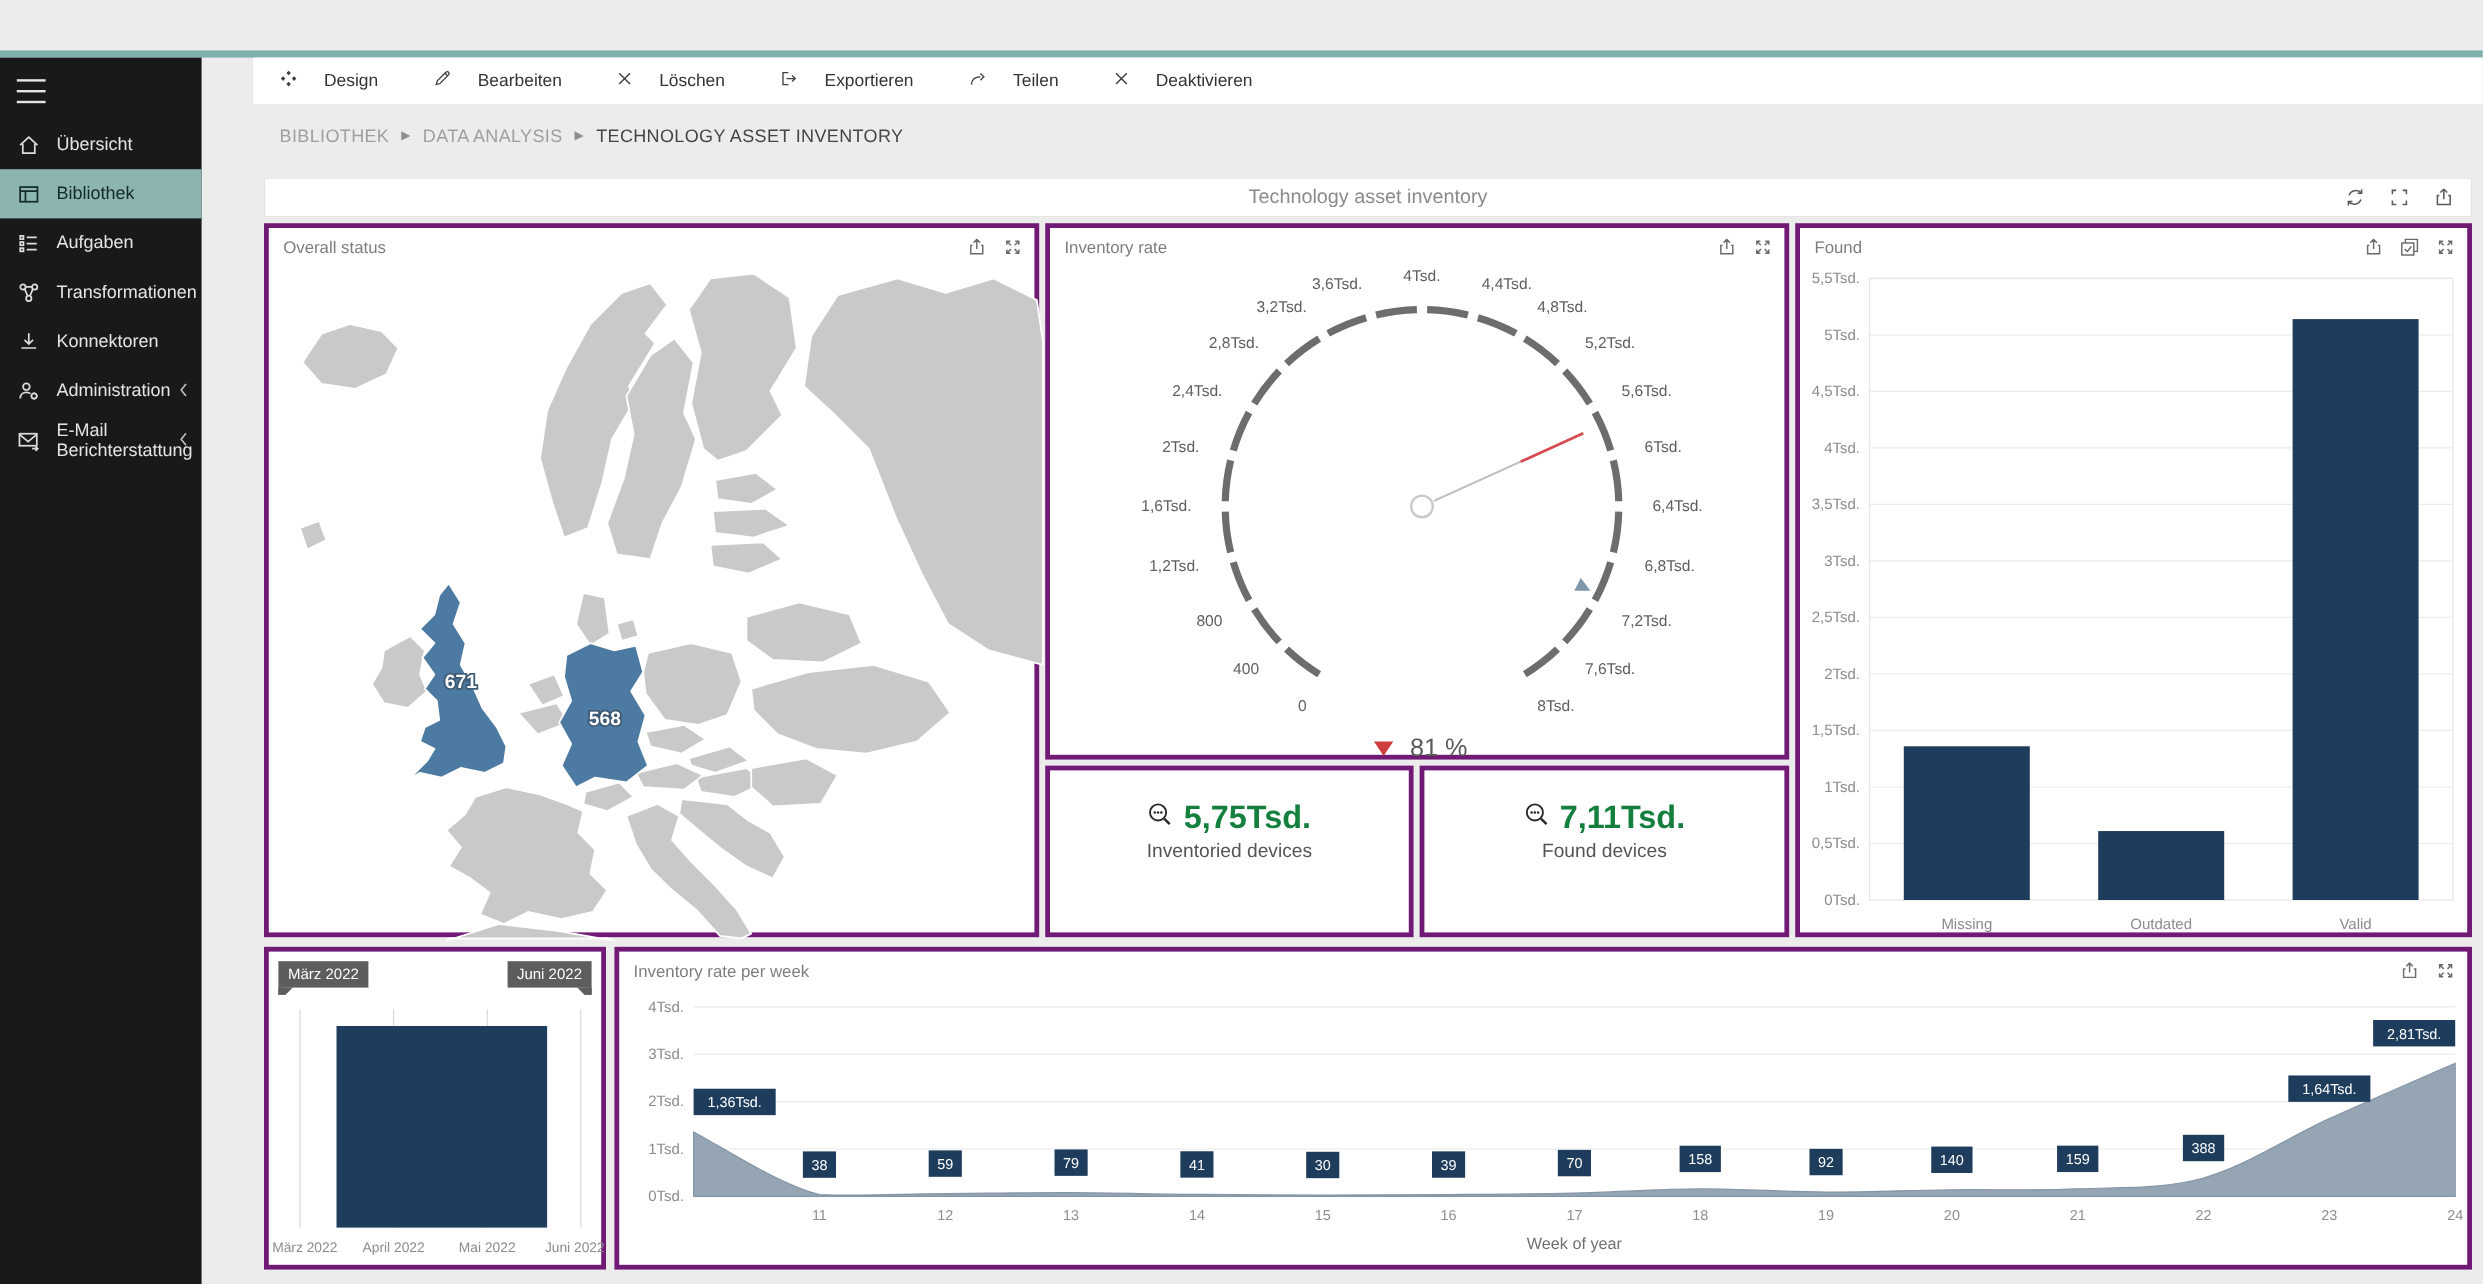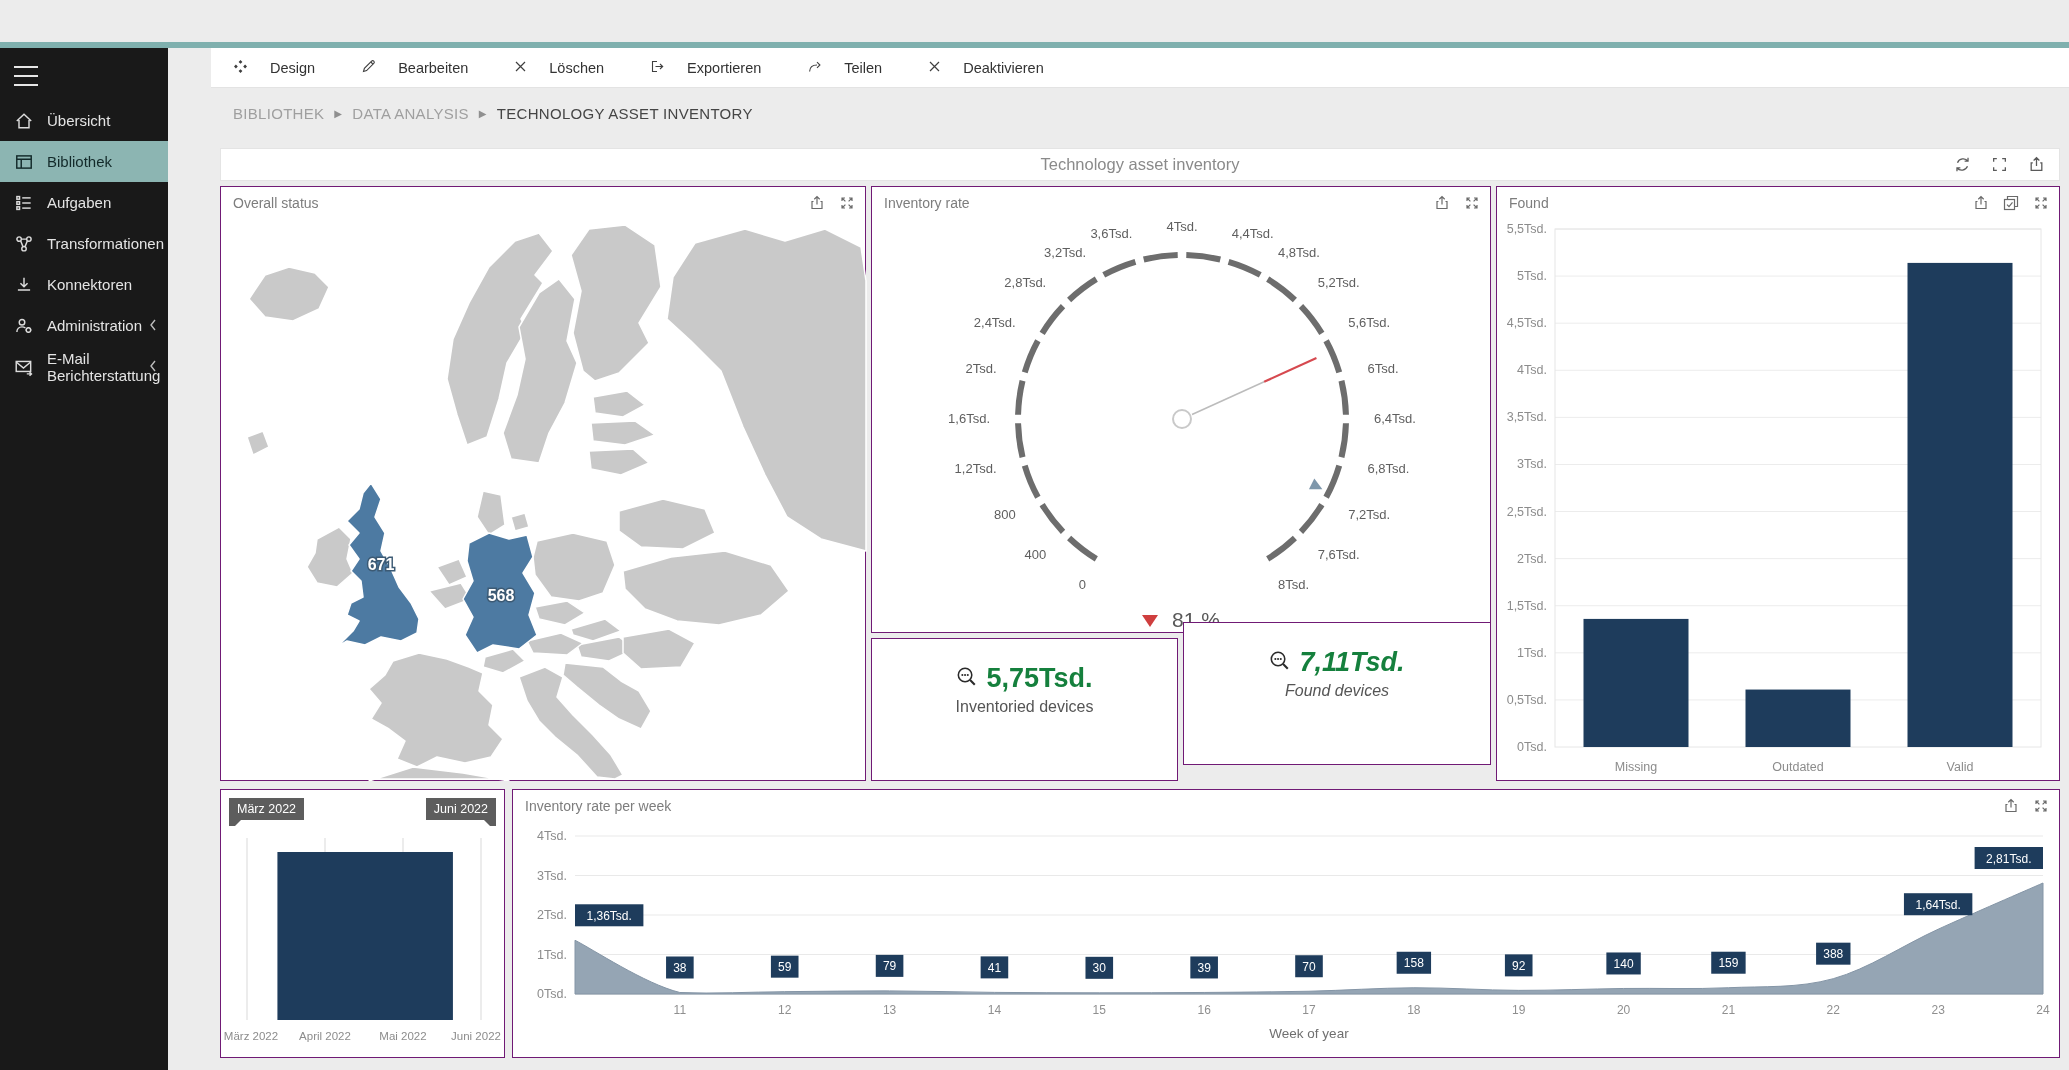--- a/index.html
+++ b/index.html
@@ -32,21 +32,21 @@
   .tbtn { display:flex; align-items:center; gap:22px; font-size:14.5px; color:#333; margin-right:46px; cursor:pointer; }
   .breadcrumb { position:absolute; left:211px; top:88px; width:1858px; height:50px; display:flex; align-items:center; padding-left:22px; font-size:15px; letter-spacing:.3px; }
   .bc-dim { color:#9f9f9f; }
   .bc-cur { color:#454545; }
   .bc-sep { color:#8f8f8f; font-size:10px; margin:0 10px; }
 
   
   .titlestrip { position:absolute; left:220px; top:148px; width:1840px; height:33px; background:#fff; border:1px solid #e4e4e4; display:flex; align-items:center; justify-content:center; }
   .titlestrip .ttl { font-size:16.5px; color:#8a8a8a; }
   .stripicons { position:absolute; right:14px; top:7px; display:flex; gap:20px; }
-  .panel { position:absolute; background:#fff; border:1px solid #701a75; }
+  .panel { position:absolute; background:#fff; border:4px solid #701a75; }
   .phead { position:absolute; left:12px; top:8px; font-size:14px; color:#7d7d7d; z-index:3; }
   .picons { position:absolute; right:10px; top:8px; display:flex; gap:14px; z-index:3; }
   .icbtn { cursor:pointer; display:inline-flex; }
 
   .kpi { display:flex; flex-direction:column; align-items:center; padding-top:24px; }
   .kpirow { display:flex; align-items:center; gap:8px; }
   .kpival { font-size:27px; font-weight:bold; color:#15803d; }
   .kpilab { font-size:16px; color:#555; margin-top:4px; }
 
   .badge { position:absolute; top:8px; background:#5d5d5d; color:#fff; font-size:12.5px; padding:4px 8px; z-index:4; }
@@ -348,21 +348,21 @@
             <circle cx="7" cy="7" r="5.2"></circle>
             <path d="M10.9 10.9l3.6 3.6" stroke-width="1.6"></path>
             <circle cx="4.9" cy="7" r="0.8" fill="#2a2a2a" stroke="none"></circle>
             <circle cx="7" cy="7" r="0.8" fill="#2a2a2a" stroke="none"></circle>
             <circle cx="9.1" cy="7" r="0.8" fill="#2a2a2a" stroke="none"></circle>
           </svg></span>
       <span class="kpival">5,75Tsd.</span>
     </div>
     <div class="kpilab">Inventoried devices</div>
   </div>
-  <div class="panel kpi" style="left:1183px;top:622px;width:308px;height:143px;font-style:italic;">
+  <div class="panel kpi" style="left:1183px;top:638px;width:308px;height:143px;">
     <div class="kpirow">
       <span><svg width="22" height="22" viewBox="0 0 17 17" fill="none" stroke="#2a2a2a" stroke-width="1.2">
             <circle cx="7" cy="7" r="5.2"></circle>
             <path d="M10.9 10.9l3.6 3.6" stroke-width="1.6"></path>
             <circle cx="4.9" cy="7" r="0.8" fill="#2a2a2a" stroke="none"></circle>
             <circle cx="7" cy="7" r="0.8" fill="#2a2a2a" stroke="none"></circle>
             <circle cx="9.1" cy="7" r="0.8" fill="#2a2a2a" stroke="none"></circle>
           </svg></span>
       <span class="kpival">7,11Tsd.</span>
     </div>

